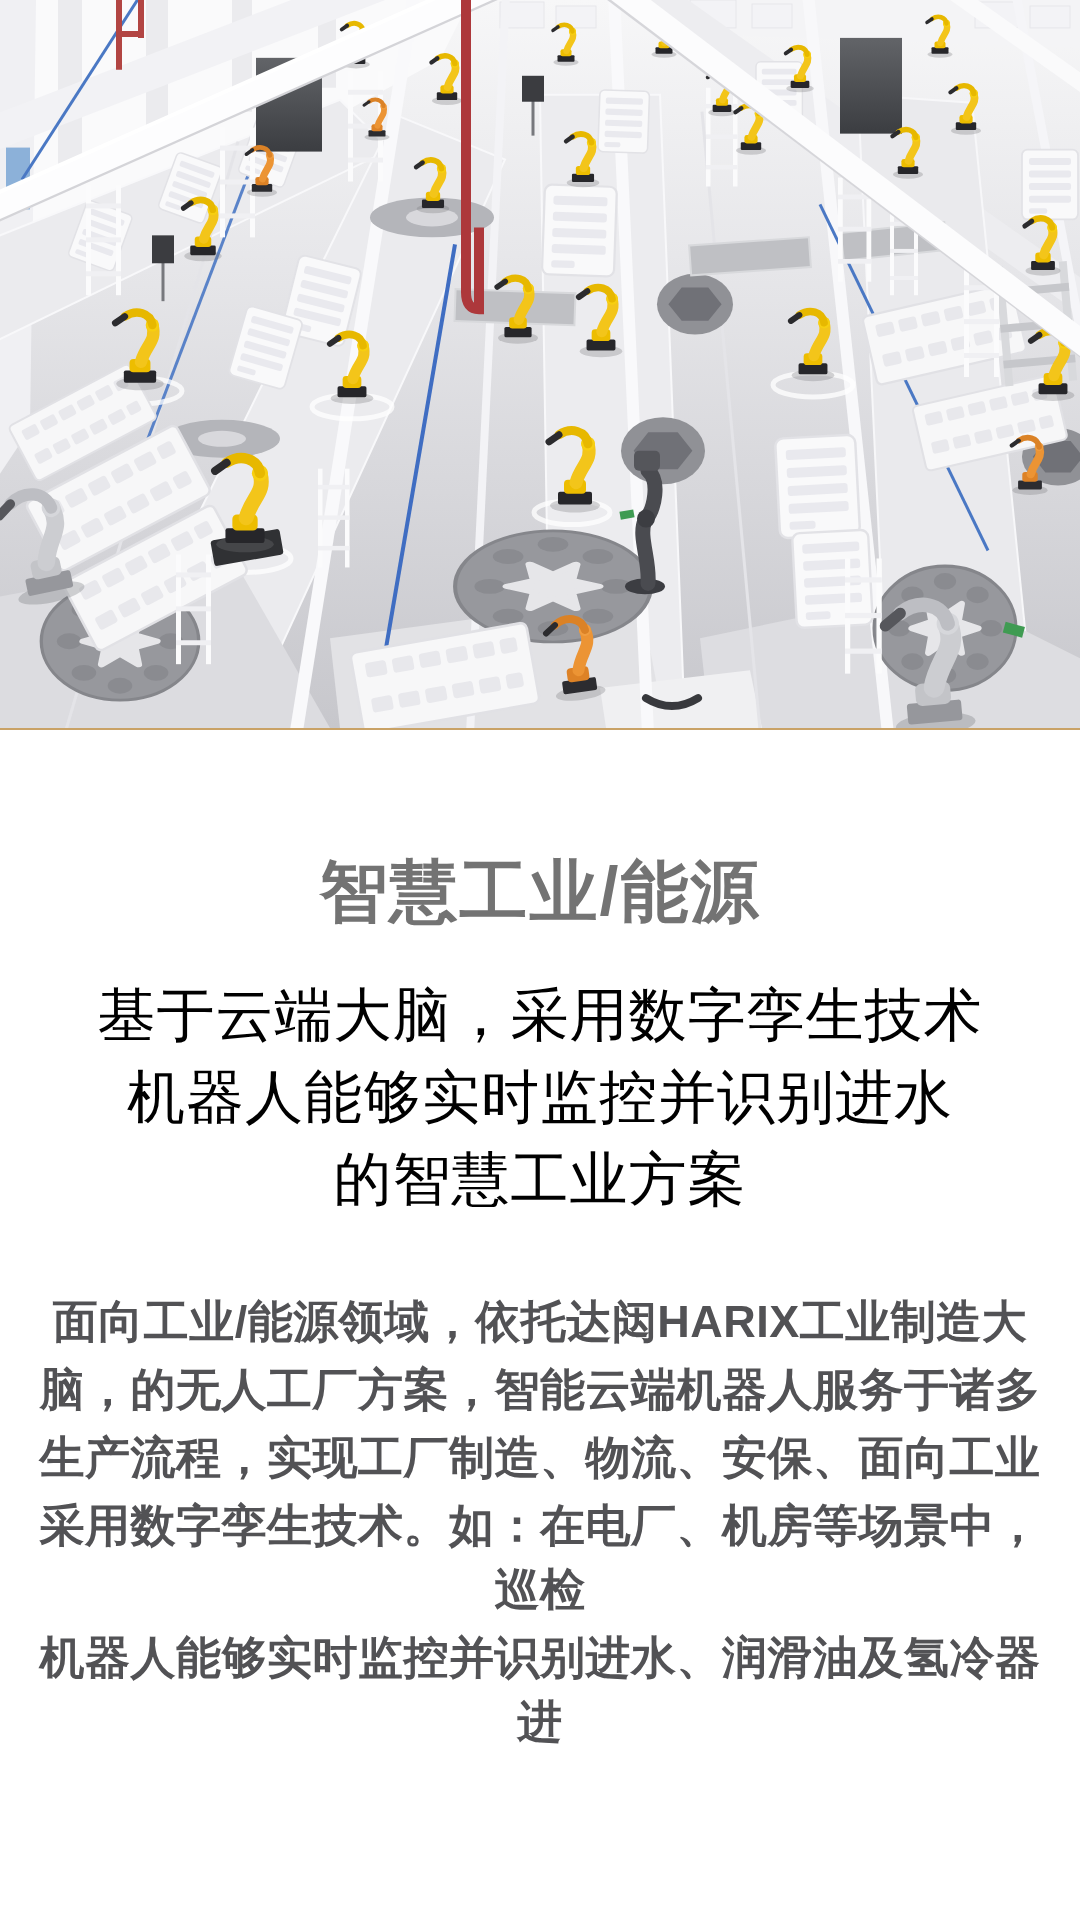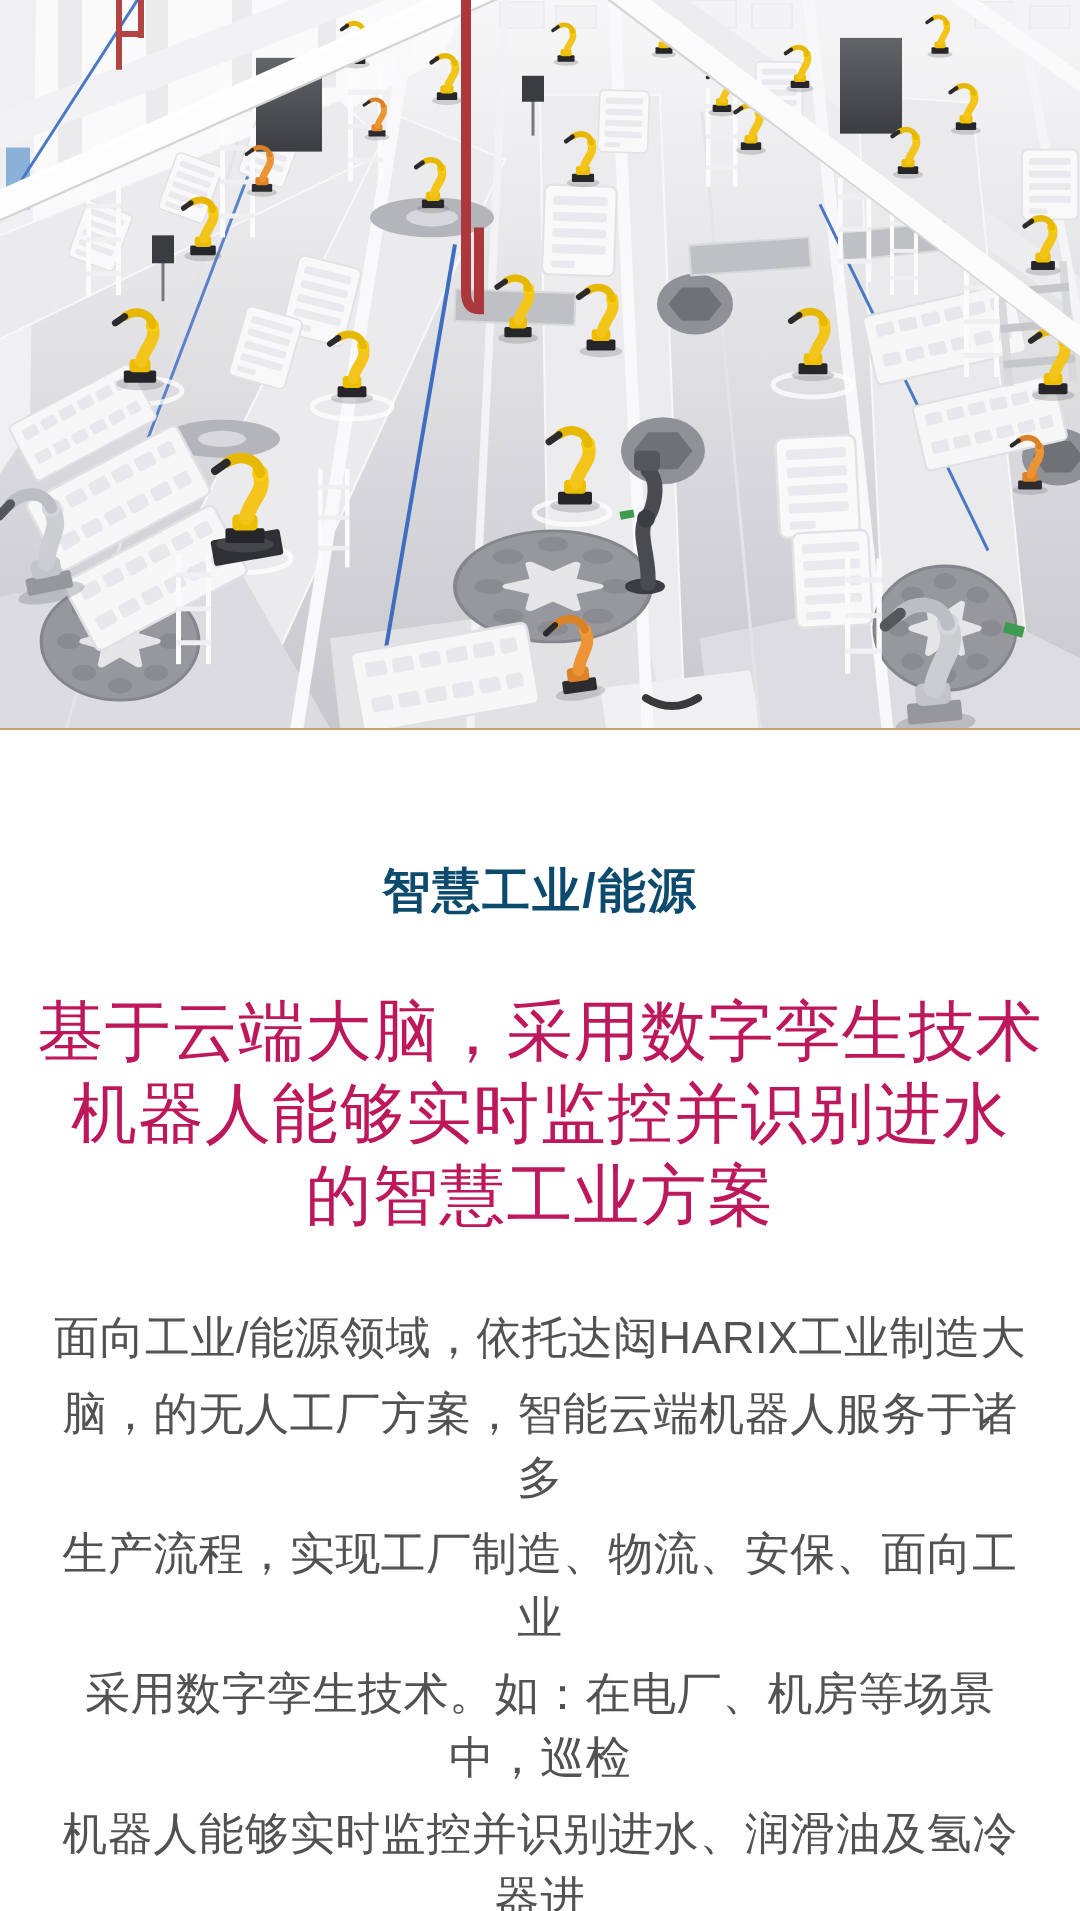--- a/index.html
+++ b/index.html
@@ -1,28 +1,28 @@
 <!DOCTYPE html>
 <html style="--divider: #c9a266;"><head>
 <meta charset="utf-8">
 <style>
   html,body{margin:0;padding:0;background:#ffffff;}
   .page{position:relative;width:1080px;height:1911px;margin:0 auto;background:#ffffff;overflow:hidden;
         font-family:"Liberation Sans","DejaVu Sans",sans-serif;}
   .hero{position:relative;width:1080px;height:730px;background:#dcdce0;
         border-bottom:2px solid var(--divider,#c9a266);box-sizing:border-box;}
   .hero svg{display:block;width:100%;height:100%;}
-  .page-title{margin:114px 0 0 0;text-align:center;font-size:48px;line-height:94px;
-              font-weight:600;color:#0c4a6e;letter-spacing:2px;}
-  .subtitle{margin-top:52px;text-align:center;font-size:66px;line-height:82px;
-            font-weight:500;color:#be185d;letter-spacing:1px;}
+  .page-title{margin:114px 0 0 0;text-align:center;font-size:68px;line-height:94px;
+              font-weight:600;color:#737373;letter-spacing:2px;}
+  .subtitle{margin-top:36px;text-align:center;font-size:58px;line-height:82px;
+            font-weight:500;color:#000000;letter-spacing:1px;}
   .subtitle p{margin:0;}
   .description{margin:70px auto 0 auto;width:1012px;text-align:center;font-size:45px;
                line-height:64px;font-weight:400;color:#525255;letter-spacing:.5px;}
-  .description p{margin:12px;}
+  .description p{margin:4px;font-weight:bold;}
 </style>
 </head>
 <body>
 
 <div class="page">
 
   <div class="hero">
     <svg viewBox="0 0 1080 730" preserveAspectRatio="none">
       <defs>
         <linearGradient id="bg" x1="0" y1="0" x2="0" y2="1">

